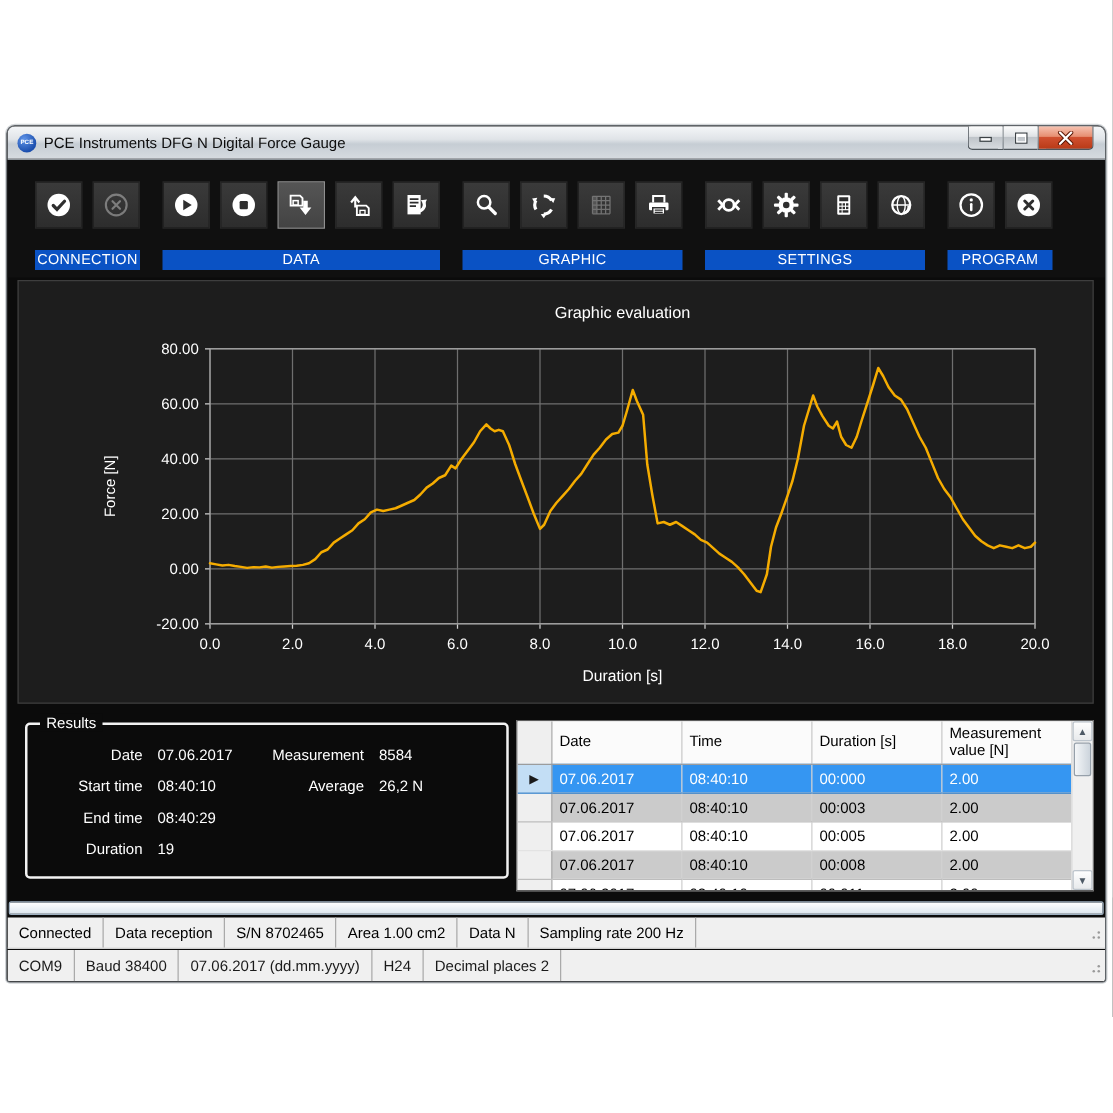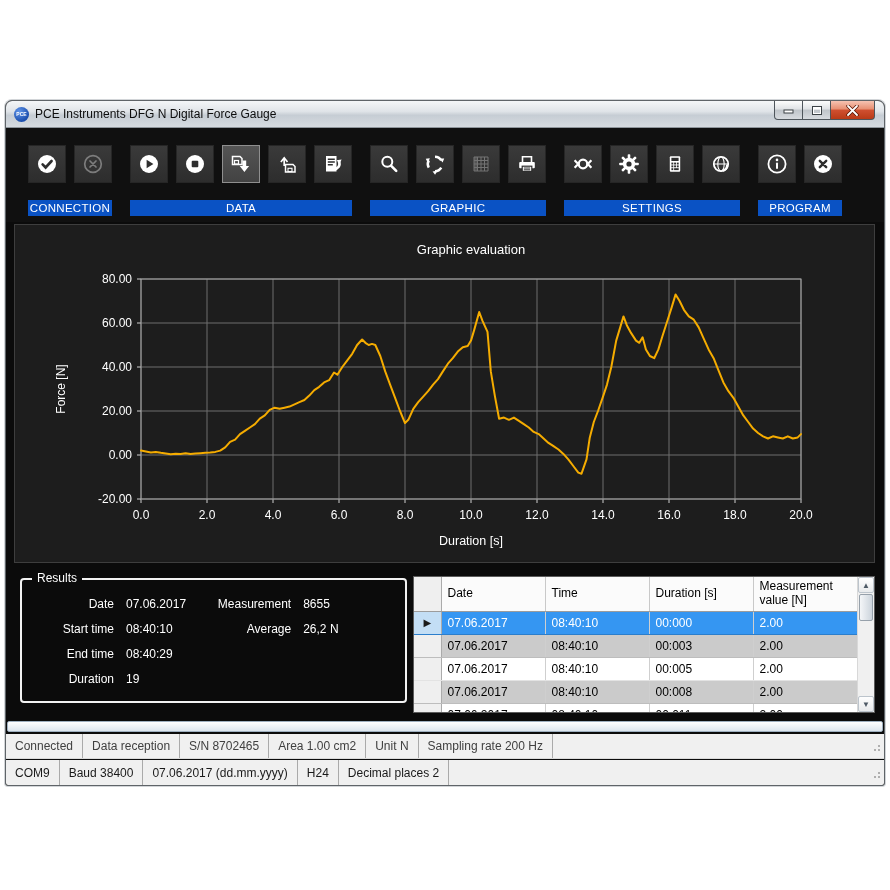--- a/index.html
+++ b/index.html
@@ -35,21 +35,21 @@
   .tb-btn { width:38px; height:38px; background:linear-gradient(#3a3a3a,#2d2d2d); border:1px solid #262626;
             display:flex; align-items:center; justify-content:center; cursor:pointer; }
   .tb-btn.selected { background:linear-gradient(#555,#434343); border:1px solid #8f8f8f; }
   .tb-btn.dimmed .ico { opacity:.55; }
   .ico { display:flex; }
   .tb-label { margin-top:7px; height:16px; background:#0a52c4; color:#fff; font-size:11.5px;
               display:flex; align-items:center; justify-content:center; letter-spacing:.3px; }
 
   
   .chart-panel { position:absolute; left:8px; top:96px; width:861px; height:339px;
-                 background:#1d1d1d; border:1px solid #3e3e3e; }
+                 background:#1d1d1d; border:1px solid #3e3e3e;padding-left:27px; }
   .chart-panel svg text { font-family:"Liberation Sans", sans-serif; }
 
   
   .results-box { position:absolute; left:14px; top:450px; width:387px; height:125px;
                  border:2px solid #f2f2f2; border-radius:4px; background:#0b0b0b; }
   .results-title { position:absolute; top:-9px; left:10px; background:#0b0b0b; padding:0 5px;
                    color:#fff; font-size:12px; }
   .results-grid { display:grid; grid-auto-flow:column; grid-template-rows:repeat(4, 1fr);
                   grid-template-columns:47% 53%; padding:12px 6px 10px 0; height:100%; }
   .rrow { display:flex; align-items:center; color:#fff; font-size:12px; }
@@ -79,21 +79,21 @@
 
   
   .progress-strip { position:absolute; left:1px; right:1px; top:593px; height:11px;
                     border:1px solid #9fb0c0; border-radius:2px;
                     background:linear-gradient(#ffffff,#dde6ee); }
   .statusbar { position:absolute; left:0; right:0; background:#f0f0f0; display:flex; align-items:stretch;
                font-size:12px; }
   .sb1 { top:606px; height:25px; border-bottom:1px solid #dadada; }
   .sb2 { top:632px; height:25px; }
   .sb-item { display:flex; align-items:center; padding:0 9px; border-right:1px solid #aaaaaa; white-space:nowrap; }
-  .sb1 .sb-item { color:#404040; }
+  .sb1 .sb-item { color:#000000; }
   .sb2 .sb-item { color:#1a1a1a; }
   .grip { position:absolute; right:3px; bottom:3px; }
 </style>
 </head>
 <body>
 
 <div class="page">
   <div class="window">
 
     <div class="titlebar">
@@ -403,21 +403,21 @@
             <div class="rrow">
               <span class="rlabel">End time</span>
               <span class="rvalue">08:40:29</span>
             </div>
             <div class="rrow">
               <span class="rlabel">Duration</span>
               <span class="rvalue">19</span>
             </div>
             <div class="rrow">
               <span class="rlabel">Measurement</span>
-              <span class="rvalue">8655</span>
+              <span class="rvalue">8584</span>
             </div>
             <div class="rrow">
               <span class="rlabel">Average</span>
               <span class="rvalue">26,2 N</span>
             </div>
           </div>
       </div>
 
       <div class="data-table">
         <div class="tbl-viewport" id="tbl-viewport">
@@ -481,21 +481,21 @@
           <div class="scroll-arrow down">▼</div>
         </div>
       </div>
 
       <div class="progress-strip"></div>
       <div class="statusbar sb1" id="sb1">
           <span class="sb-item">Connected</span>
           <span class="sb-item">Data reception</span>
           <span class="sb-item">S/N 8702465</span>
           <span class="sb-item">Area 1.00 cm2</span>
-          <span class="sb-item">Unit N</span>
+          <span class="sb-item">Data N</span>
           <span class="sb-item">Sampling rate 200 Hz</span>
           <span class="grip"><svg width="8" height="8">
               <circle cx="6" cy="2" r="1" fill="#9a9a9a"></circle>
               <circle cx="6" cy="6" r="1" fill="#9a9a9a"></circle>
               <circle cx="2" cy="6" r="1" fill="#9a9a9a"></circle>
             </svg></span>
         </div>
       <div class="statusbar sb2" id="sb2">
           <span class="sb-item">COM9</span>
           <span class="sb-item">Baud 38400</span>

